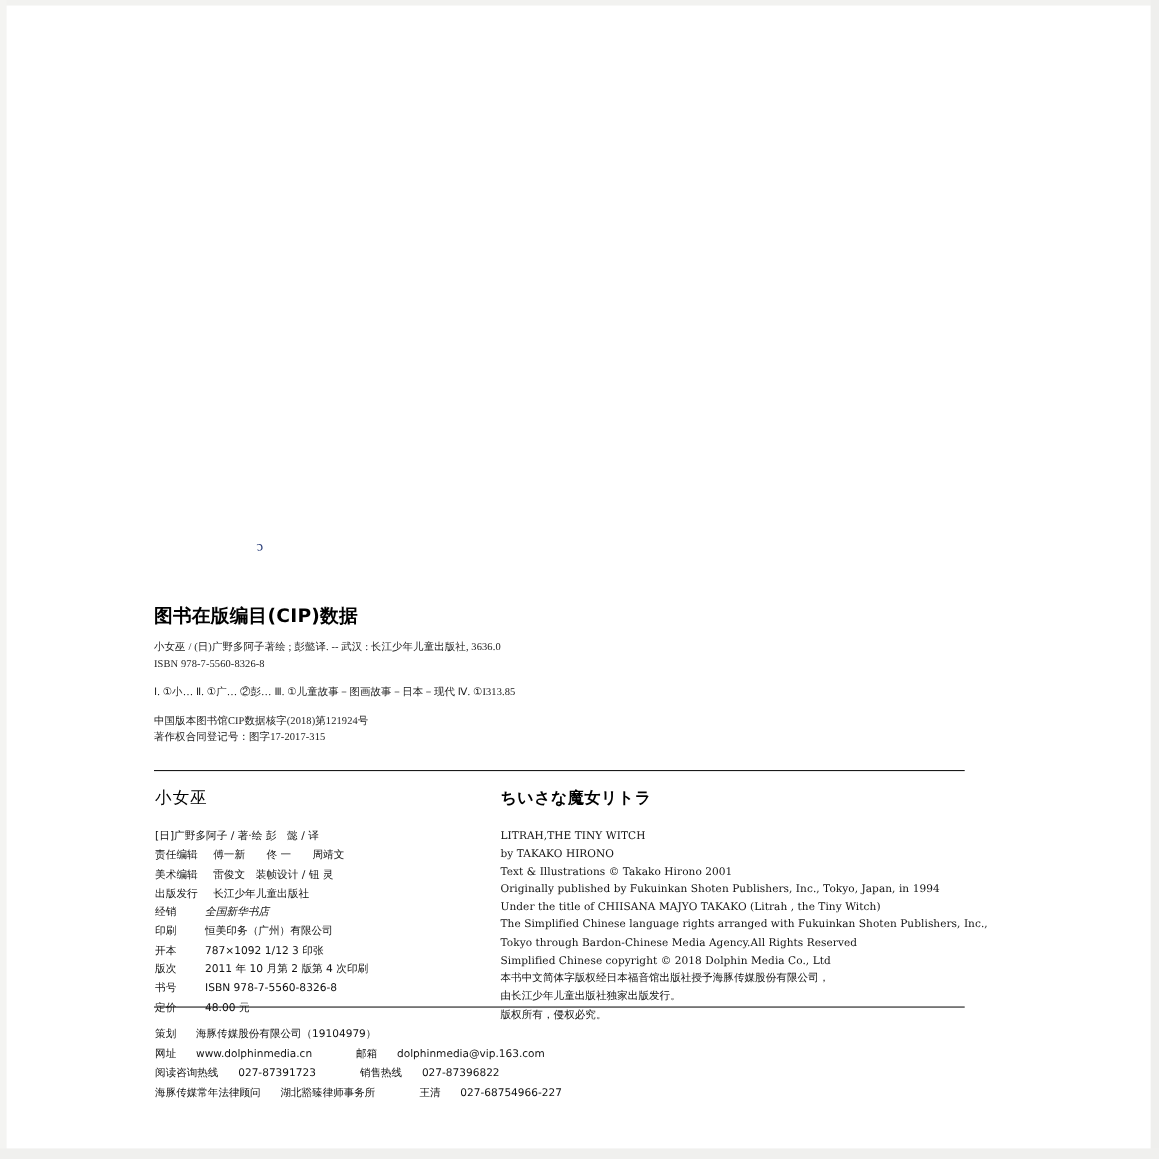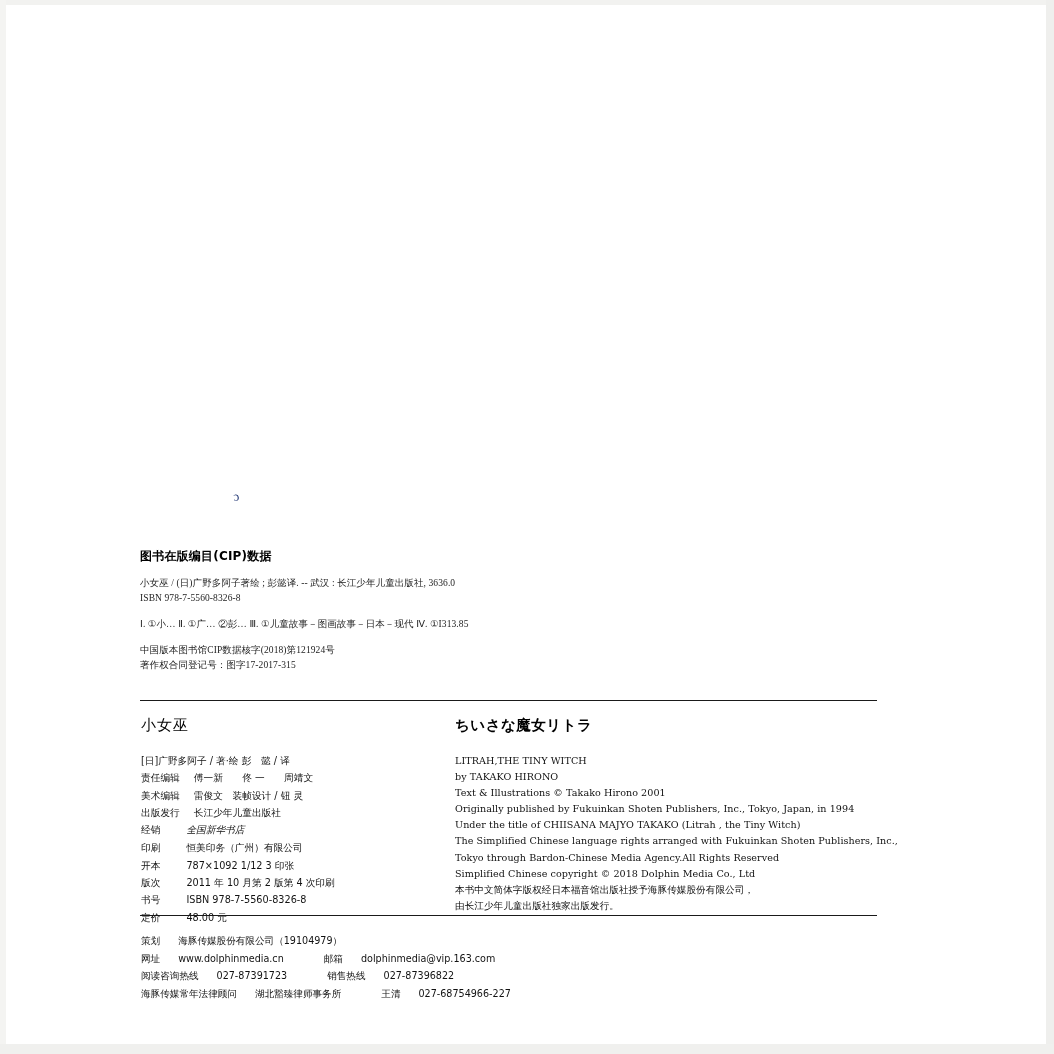--- a/index.html
+++ b/index.html
@@ -46,21 +46,21 @@
   
   .cip {
     position: absolute;
     left: 140px;
     top: 548px;
     width: 420px;
   }
   .cip-title {
     font-family: "DejaVu Sans", sans-serif;
     font-weight: bold;
-    font-size: 12px;
+    font-size: 17px;
     letter-spacing: 0.2px;
     color: #000;
     margin-bottom: 11px;
   }
   .cip-line {
     font-size: 9.5px;
     line-height: 15px;
     color: #1d1d1d;
     letter-spacing: 0.1px;
     white-space: nowrap;
@@ -219,20 +219,21 @@
     <div class="ln">LITRAH,THE TINY WITCH</div>
     <div class="ln">by TAKAKO HIRONO</div>
     <div class="ln">Text &amp; Illustrations © Takako Hirono 2001</div>
     <div class="ln">Originally published by Fukuinkan Shoten Publishers, Inc., Tokyo, Japan, in 1994</div>
     <div class="ln">Under the title of CHIISANA MAJYO TAKAKO (Litrah , the Tiny Witch)</div>
     <div class="ln">The Simplified Chinese language rights arranged with Fukuinkan Shoten Publishers, Inc.,</div>
     <div class="ln">Tokyo through Bardon-Chinese Media Agency.All Rights Reserved</div>
     <div class="ln">Simplified Chinese copyright © 2018 Dolphin Media Co., Ltd</div>
     <div class="ln cn">本书中文简体字版权经日本福音馆出版社授予海豚传媒股份有限公司，</div>
     <div class="ln cn">由长江少年儿童出版社独家出版发行。</div>
+    <div class="ln cn">版权所有，侵权必究。</div>
   </div>
 
   <div class="footer">
     <div class="row">
       <span>策划</span><span class="gap-s"></span><span>海豚传媒股份有限公司（19104979）</span>
     </div>
     <div class="row">
       <span>网址</span><span class="gap-s"></span><span>www.dolphinmedia.cn</span><span class="gap-m"></span><span>邮箱</span><span class="gap-s"></span><span>dolphinmedia@vip.163.com</span>
     </div>
     <div class="row">

